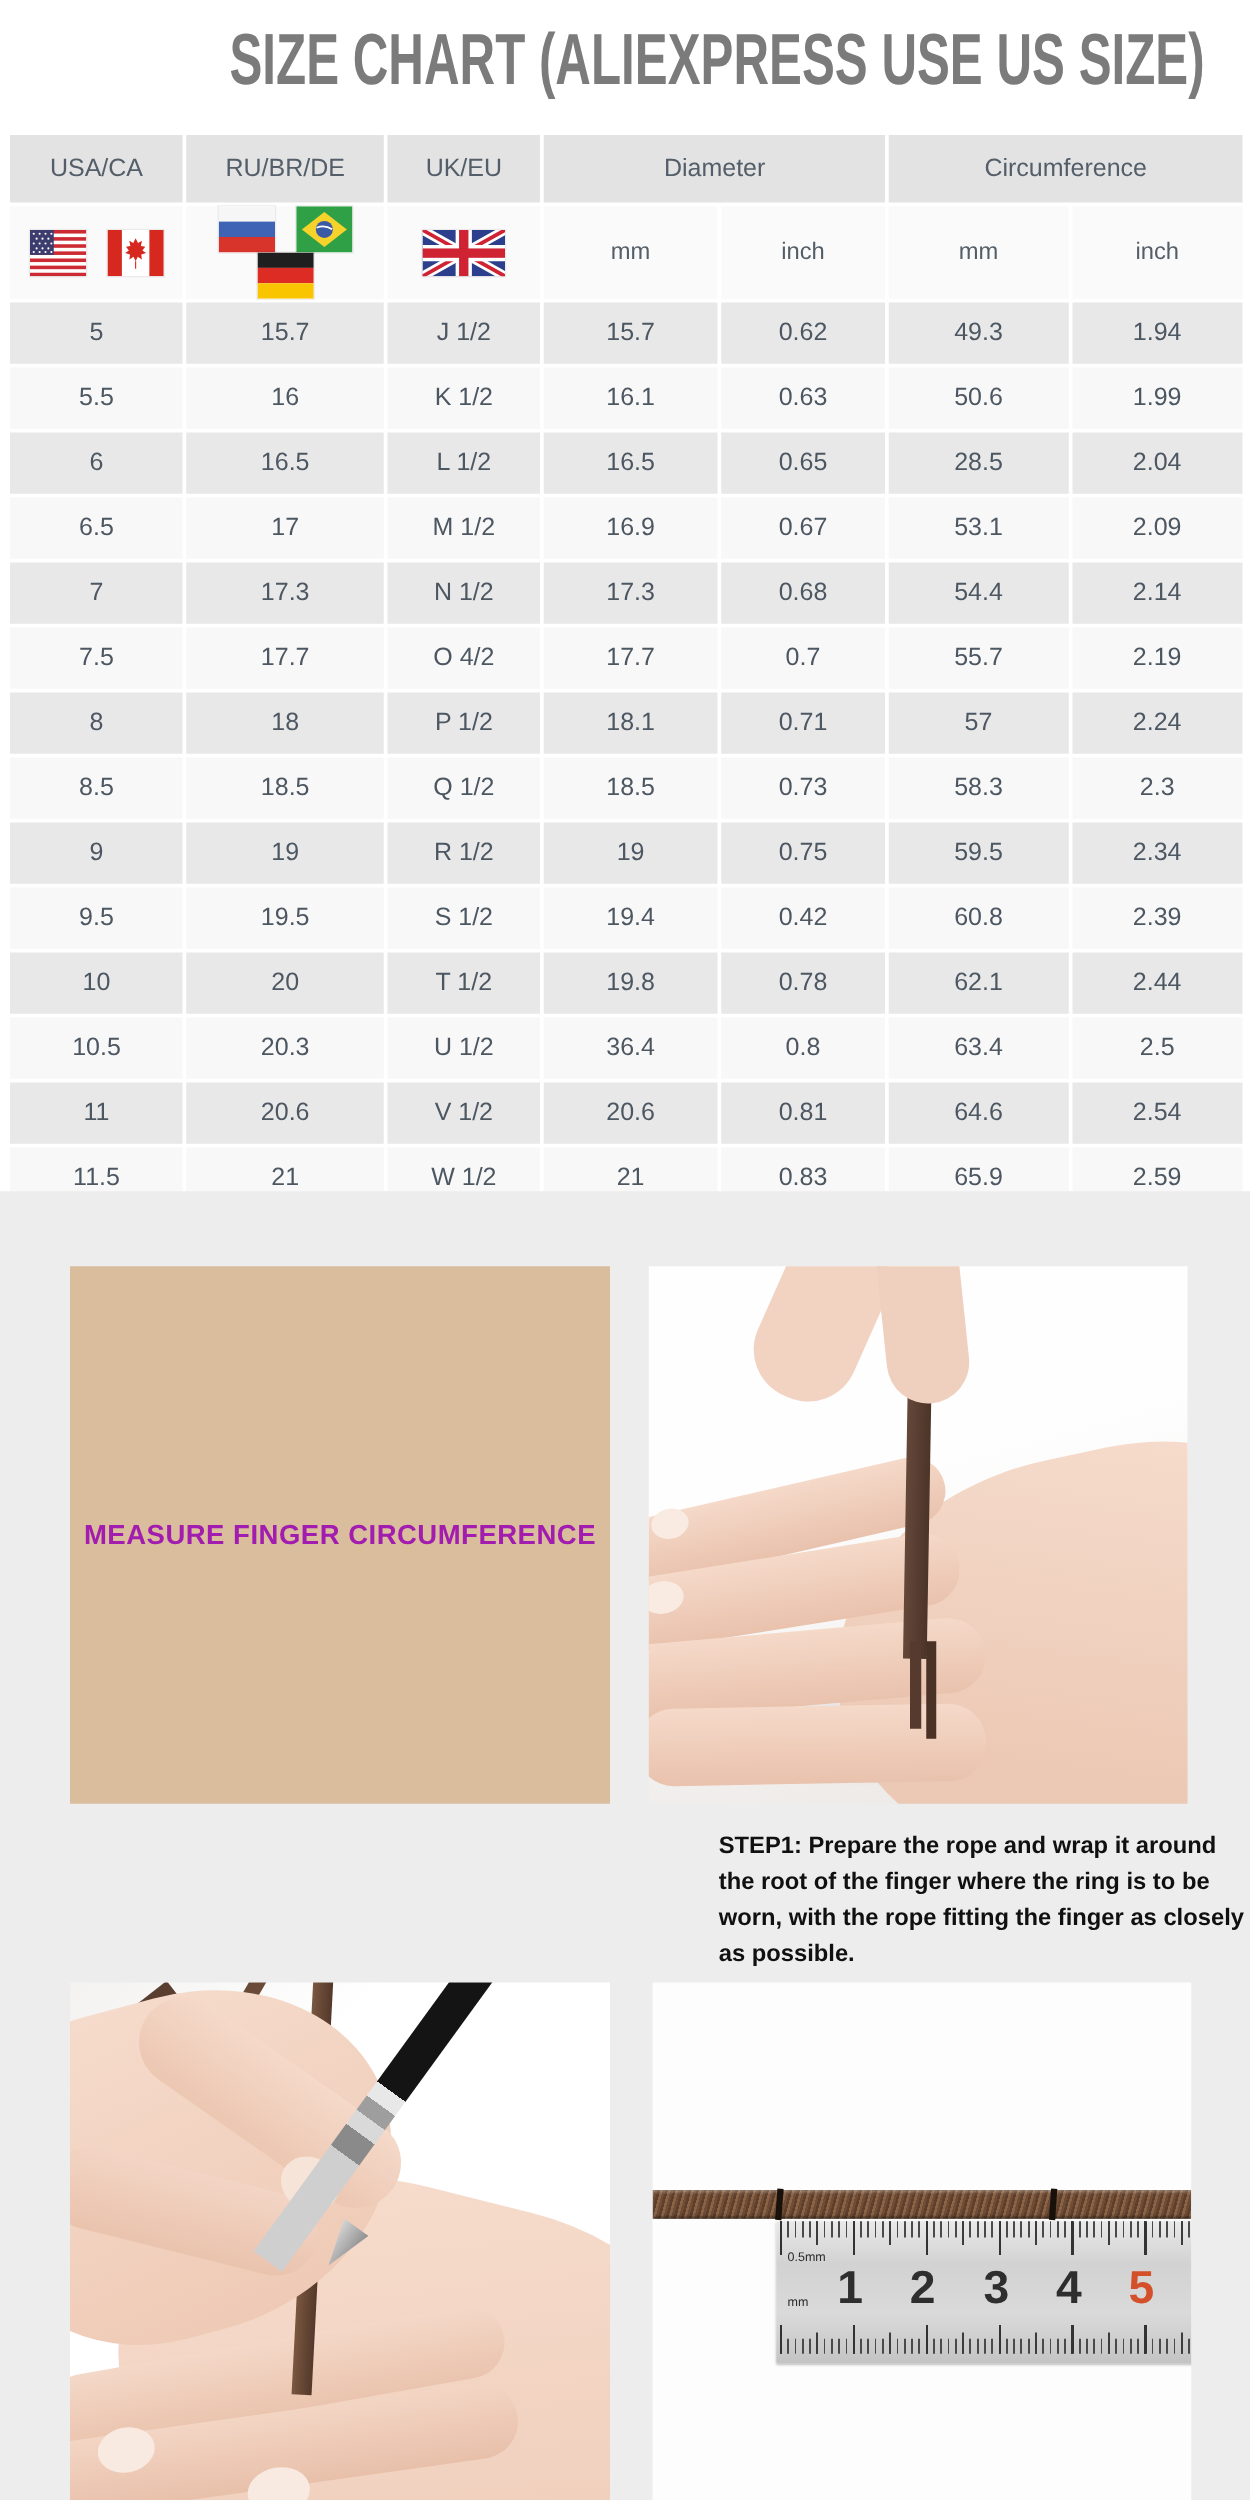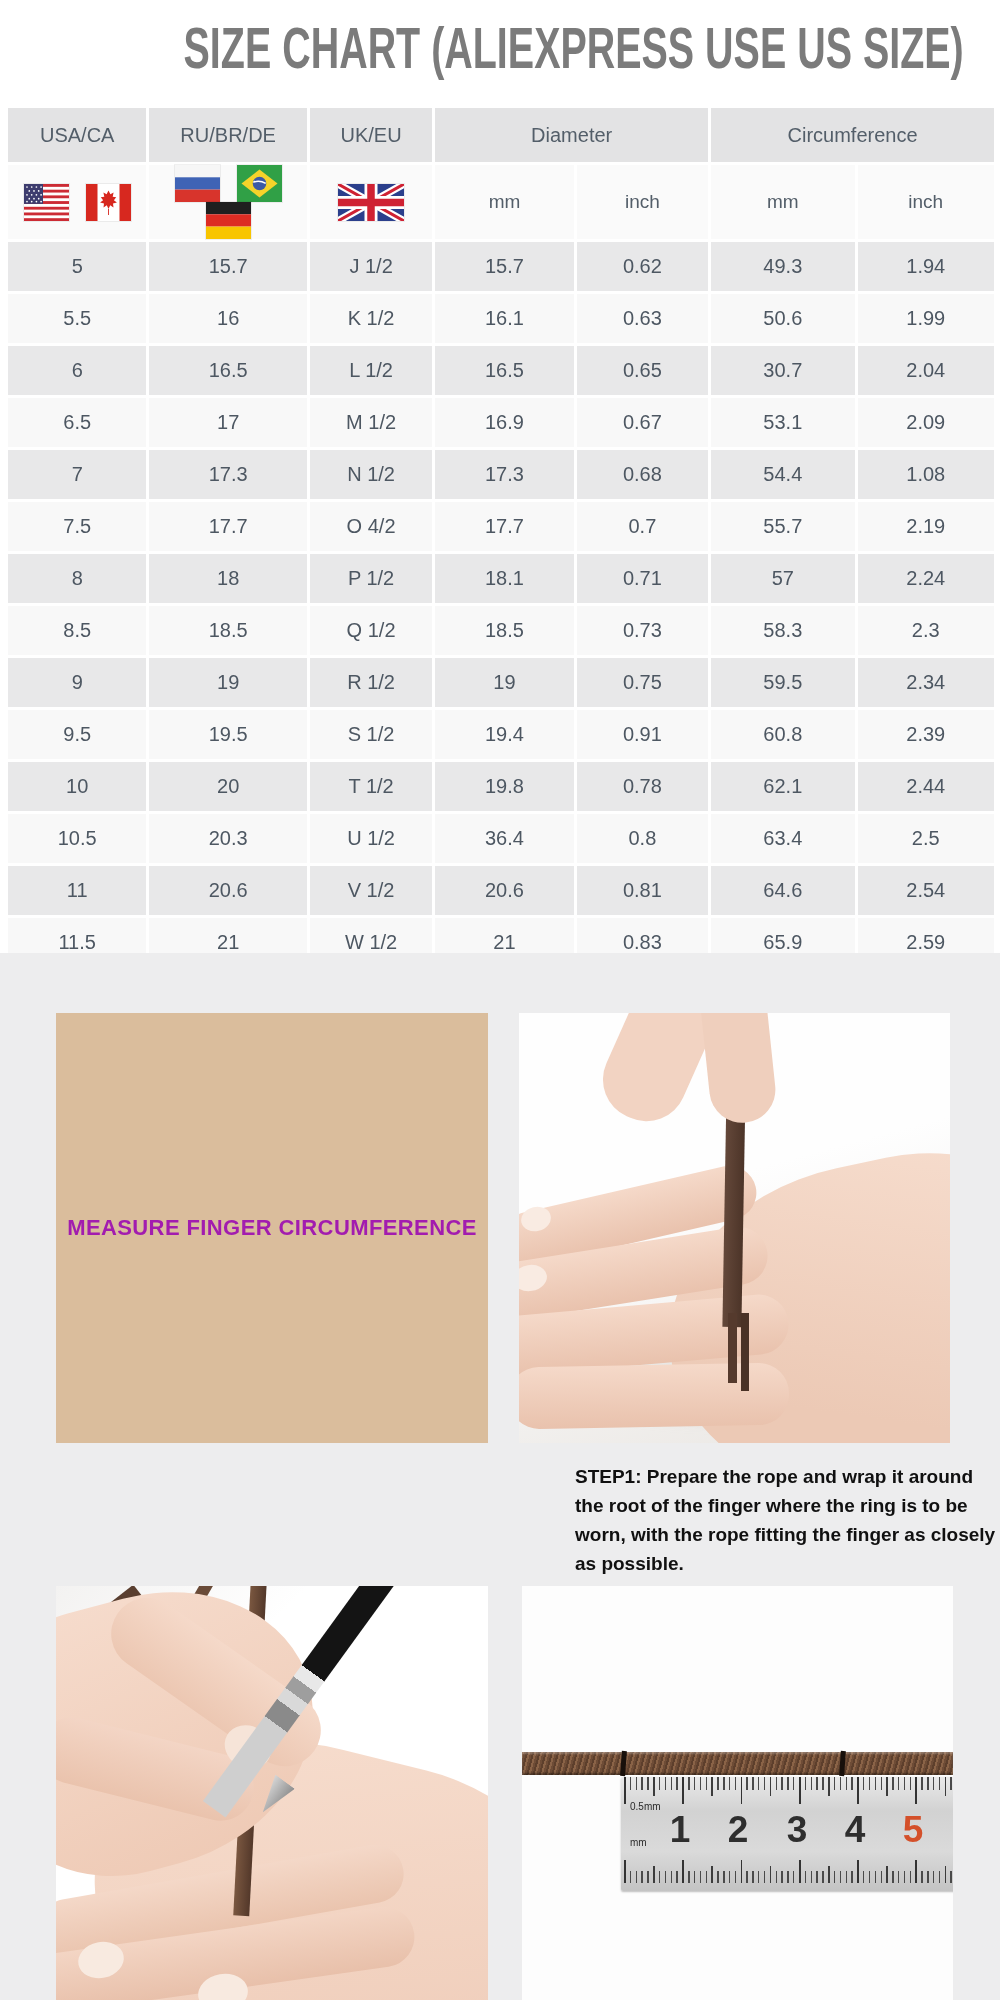--- a/index.html
+++ b/index.html
@@ -244,40 +244,40 @@
           <td>0.63</td>
           <td>50.6</td>
           <td>1.99</td>
         </tr>
         <tr>
           <td>6</td>
           <td>16.5</td>
           <td>L 1/2</td>
           <td>16.5</td>
           <td>0.65</td>
-          <td>30.7</td>
+          <td>28.5</td>
           <td>2.04</td>
         </tr>
         <tr>
           <td>6.5</td>
           <td>17</td>
           <td>M 1/2</td>
           <td>16.9</td>
           <td>0.67</td>
           <td>53.1</td>
           <td>2.09</td>
         </tr>
         <tr>
           <td>7</td>
           <td>17.3</td>
           <td>N 1/2</td>
           <td>17.3</td>
           <td>0.68</td>
           <td>54.4</td>
-          <td>1.08</td>
+          <td>2.14</td>
         </tr>
         <tr>
           <td>7.5</td>
           <td>17.7</td>
           <td>O 4/2</td>
           <td>17.7</td>
           <td>0.7</td>
           <td>55.7</td>
           <td>2.19</td>
         </tr>
@@ -306,21 +306,21 @@
           <td>19</td>
           <td>0.75</td>
           <td>59.5</td>
           <td>2.34</td>
         </tr>
         <tr>
           <td>9.5</td>
           <td>19.5</td>
           <td>S 1/2</td>
           <td>19.4</td>
-          <td>0.91</td>
+          <td>0.42</td>
           <td>60.8</td>
           <td>2.39</td>
         </tr>
         <tr>
           <td>10</td>
           <td>20</td>
           <td>T 1/2</td>
           <td>19.8</td>
           <td>0.78</td>
           <td>62.1</td>

